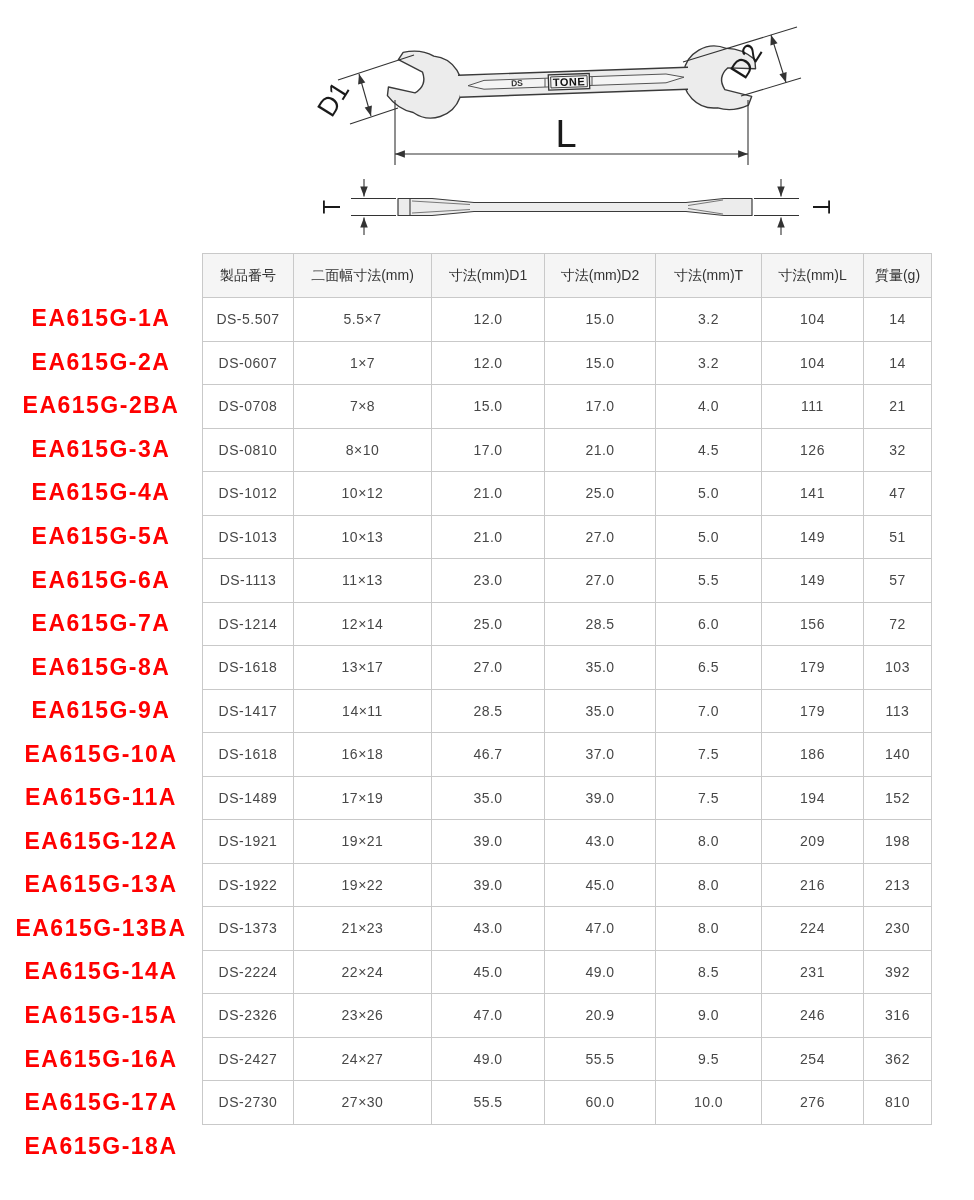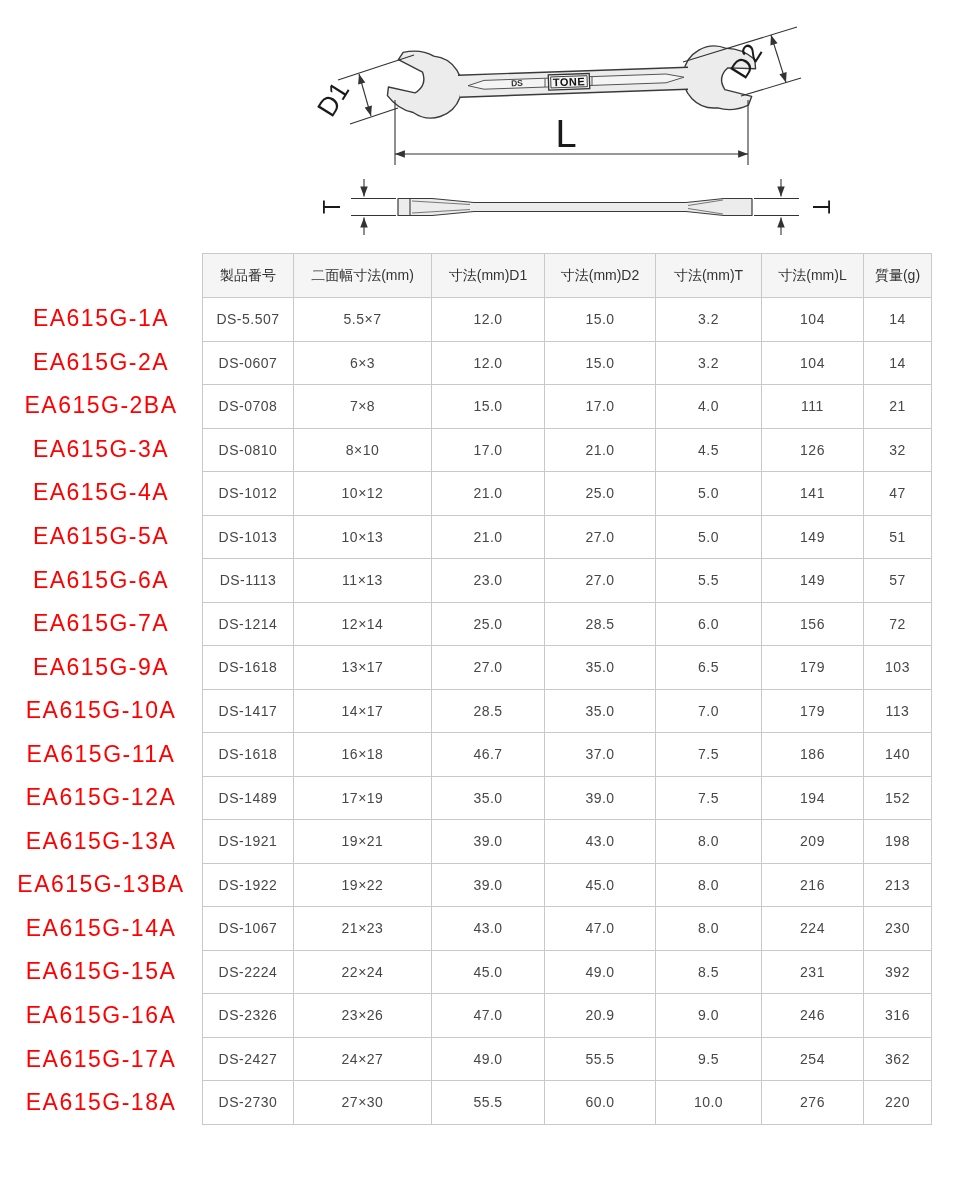--- a/index.html
+++ b/index.html
@@ -23,20 +23,21 @@
   .part-codes{
     position:absolute;left:0;top:297px;width:202px;
   }
   .part-code{
     height:43.55px;
     display:flex;align-items:center;justify-content:center;
     color:var(--red);
     font-size:23px;
     letter-spacing:1.5px;
     white-space:nowrap;
+    font-weight:bold;
   }
   table.spec-table{
     position:absolute;left:202px;top:253px;
     width:729px;
     border-collapse:collapse;
     table-layout:fixed;
     background:#ffffff;
   }
   .spec-table col.c1{width:91px}
   .spec-table col.c2{width:138px}
@@ -156,20 +157,21 @@
 
   <div class="part-codes" id="part-codes">
       <div class="part-code">EA615G-1A</div>
       <div class="part-code">EA615G-2A</div>
       <div class="part-code">EA615G-2BA</div>
       <div class="part-code">EA615G-3A</div>
       <div class="part-code">EA615G-4A</div>
       <div class="part-code">EA615G-5A</div>
       <div class="part-code">EA615G-6A</div>
       <div class="part-code">EA615G-7A</div>
+      <div class="part-code">EA615G-8A</div>
       <div class="part-code">EA615G-9A</div>
       <div class="part-code">EA615G-10A</div>
       <div class="part-code">EA615G-11A</div>
       <div class="part-code">EA615G-12A</div>
       <div class="part-code">EA615G-13A</div>
       <div class="part-code">EA615G-13BA</div>
       <div class="part-code">EA615G-14A</div>
       <div class="part-code">EA615G-15A</div>
       <div class="part-code">EA615G-16A</div>
       <div class="part-code">EA615G-17A</div>
@@ -202,21 +204,21 @@
           <td>DS-5.507</td>
           <td>5.5×7</td>
           <td>12.0</td>
           <td>15.0</td>
           <td>3.2</td>
           <td>104</td>
           <td>14</td>
         </tr>
         <tr>
           <td>DS-0607</td>
-          <td>6×3</td>
+          <td>1×7</td>
           <td>12.0</td>
           <td>15.0</td>
           <td>3.2</td>
           <td>104</td>
           <td>14</td>
         </tr>
         <tr>
           <td>DS-0708</td>
           <td>7×8</td>
           <td>15.0</td>
@@ -274,21 +276,21 @@
           <td>DS-1618</td>
           <td>13×17</td>
           <td>27.0</td>
           <td>35.0</td>
           <td>6.5</td>
           <td>179</td>
           <td>103</td>
         </tr>
         <tr>
           <td>DS-1417</td>
-          <td>14×17</td>
+          <td>14×11</td>
           <td>28.5</td>
           <td>35.0</td>
           <td>7.0</td>
           <td>179</td>
           <td>113</td>
         </tr>
         <tr>
           <td>DS-1618</td>
           <td>16×18</td>
           <td>46.7</td>
@@ -318,21 +320,21 @@
         <tr>
           <td>DS-1922</td>
           <td>19×22</td>
           <td>39.0</td>
           <td>45.0</td>
           <td>8.0</td>
           <td>216</td>
           <td>213</td>
         </tr>
         <tr>
-          <td>DS-1067</td>
+          <td>DS-1373</td>
           <td>21×23</td>
           <td>43.0</td>
           <td>47.0</td>
           <td>8.0</td>
           <td>224</td>
           <td>230</td>
         </tr>
         <tr>
           <td>DS-2224</td>
           <td>22×24</td>
@@ -360,18 +362,18 @@
           <td>254</td>
           <td>362</td>
         </tr>
         <tr>
           <td>DS-2730</td>
           <td>27×30</td>
           <td>55.5</td>
           <td>60.0</td>
           <td>10.0</td>
           <td>276</td>
-          <td>220</td>
+          <td>810</td>
         </tr>
       </tbody>
   </table>
 
 </div>
 
 </body></html>

